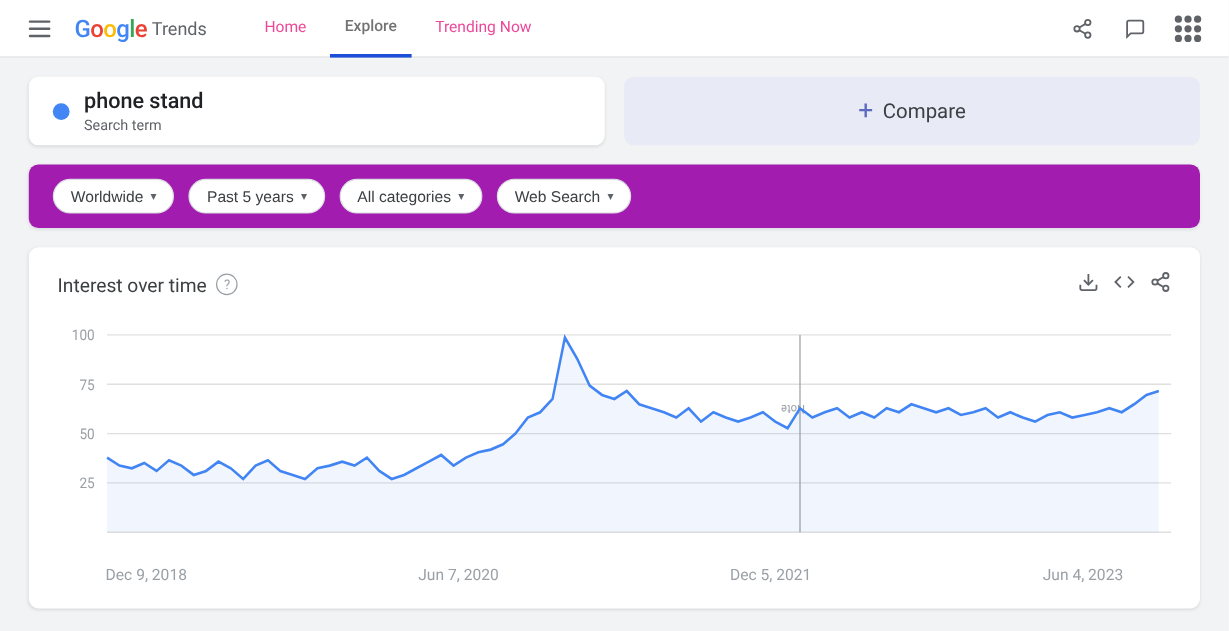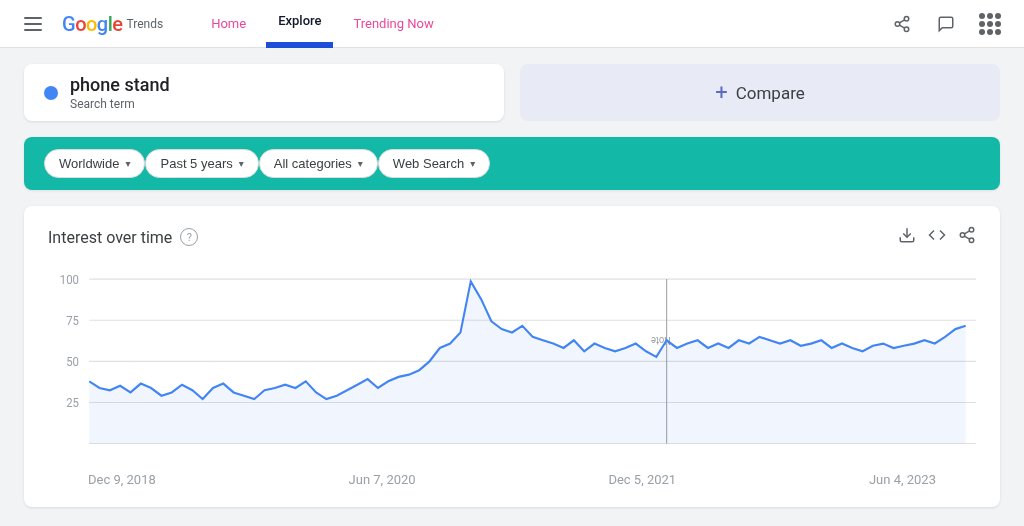--- a/index.html
+++ b/index.html
@@ -12,24 +12,24 @@
     }
     .header-left { display: flex; align-items: center; gap: 12px; }
     .menu-icon { cursor: pointer; display: flex; flex-direction: column; gap: 4px; padding: 8px; }
     .menu-icon span { display: block; width: 18px; height: 2px; background: #5f6368; border-radius: 1px; }
     .logo { display: flex; align-items: center; gap: 0; }
     .logo-google { font-size: 20px; font-weight: 500; letter-spacing: -0.5px; }
     .logo-google .g-blue { color: #4285F4; }
     .logo-google .g-red { color: #EA4335; }
     .logo-google .g-yellow { color: #FBBC05; }
     .logo-google .g-green { color: #34A853; }
-    .logo-trends { font-size: 12px; color: #5f6368; font-weight: 400; margin-left: 4px; }
+    .logo-trends { font-size: 15px; color: #5f6368; font-weight: 400; margin-left: 4px; }
     .header-nav { display: flex; align-items: center; gap: 8px; margin-left: 24px; }
     .nav-item { padding: 4px 12px; font-size: 13px; color: #ec4899; cursor: pointer; text-decoration: none; height: 48px; display: flex; align-items: center; }
-    .nav-item.active { color: #0f172a; border-bottom: 6px solid #1d4ed8; font-weight: 500; }
+    .nav-item.active { color: #737373; border-bottom: 3px solid #1d4ed8; font-weight: 500; }
     .header-right { margin-left: auto; display: flex; align-items: center; gap: 8px; }
     .header-icon { width: 36px; height: 36px; border-radius: 50%; display: flex; align-items: center; justify-content: center; cursor: pointer; color: #5f6368; }
     .grid-icon { display: grid; grid-template-columns: repeat(3,6px); grid-template-rows: repeat(3,6px); gap: 2px; }
     .grid-dot { background: #5f6368; border-radius: 50%; width: 6px; height: 6px; }
 
     
     .main { padding: 16px 24px; max-width: 1024px; }
 
     
     .search-section { display: flex; gap: 16px; margin-bottom: 16px; }
@@ -46,22 +46,22 @@
     .compare-card {
       background: #e8eaf6; border-radius: 8px; flex: 1;
       display: flex; align-items: center; justify-content: center;
       padding: 16px 20px; cursor: pointer;
     }
     .compare-plus { font-size: 22px; color: #5c6bc0; margin-right: 8px; }
     .compare-label { font-size: 17px; color: #3c4043; font-weight: 400; }
 
     
     .filter-bar {
-      background: #14b8a6; border-radius: 8px; padding: 12px 20px;
-      display: flex; 
+      background: #a21caf; border-radius: 8px; padding: 12px 20px;
+      display: flex; gap: 12px; 
       box-shadow: 0 1px 3px rgba(0,0,0,0.08); margin-bottom: 16px;
     }
     .filter-btn {
       border: 1px solid #dadce0; border-radius: 20px; padding: 6px 14px;
       background: #fff; cursor: pointer; font-size: 13px; color: #3c4043;
       display: flex; align-items: center; gap: 6px;
     }
     .dropdown-arrow { font-size: 10px; color: #5f6368; }
 
     

